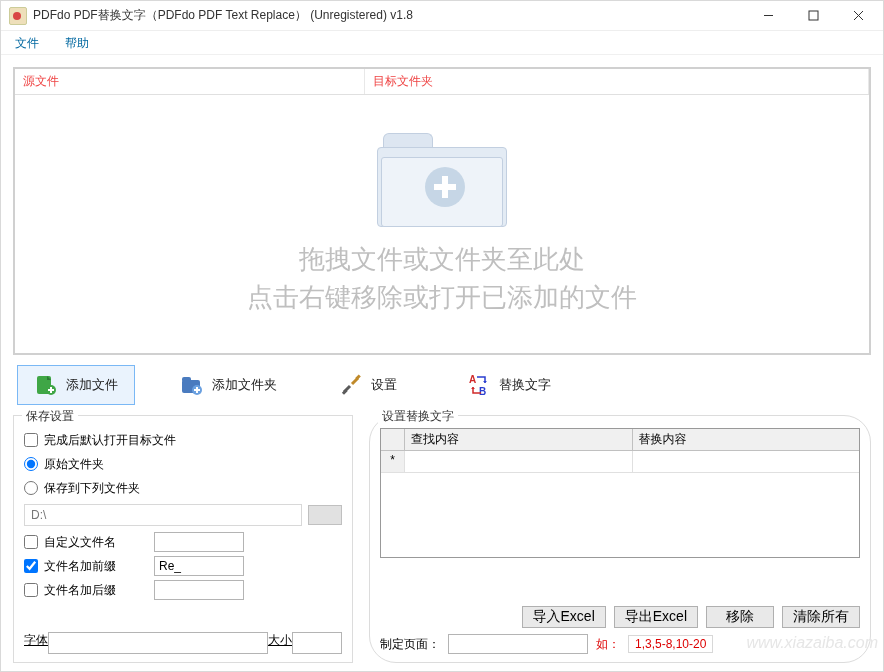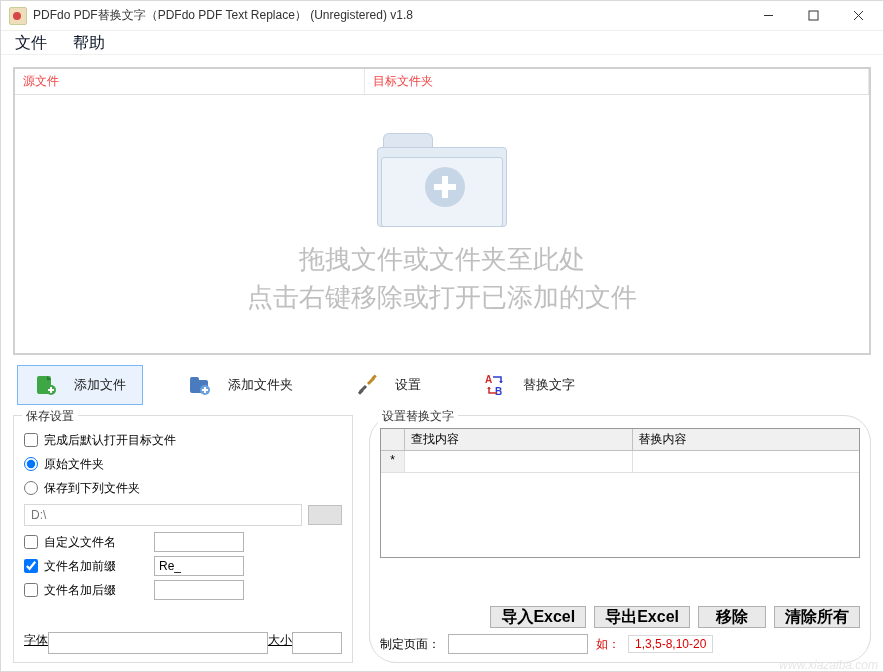--- a/index.html
+++ b/index.html
@@ -17,21 +17,21 @@
     height: 30px; display: flex; align-items: center;
     padding: 0 2px 0 8px; border-bottom: 1px solid #eee; background:#fff;
   }
   .titlebar .icon { width: 18px; height: 18px; margin-right: 6px; background:#eedfba; border:1px solid #cc9; border-radius:2px; position:relative;}
   .titlebar .icon::before{content:""; position:absolute; left:3px; top:4px; width:8px; height:8px; background:#d94545; border-radius:50%;}
   .titlebar .title { flex: 1; font-size: 12px; color: #333; }
   .winbtns { display: flex; }
   .winbtn { width: 45px; height: 28px; display:flex; align-items:center; justify-content:center; color:#333; }
   .winbtn svg { stroke:#333; stroke-width:1; fill:none; }
 
-  .menubar { height: 24px; display:flex; align-items:flex-start; padding: 0 10px; gap: 18px; font-size:16px; color:#0f172a; background:#fff; border-bottom:1px solid #f0f0f0;}
+  .menubar { height: 24px; display:flex; align-items:flex-end; padding: 0 10px; gap: 18px; font-size:12px; color:#0369a1; background:#fff; border-bottom:1px solid #f0f0f0;}
   .menubar span { padding:2px 4px; }
 
   .content { flex:1; padding: 12px 12px 8px 12px; display:flex; flex-direction:column; gap:10px; }
 
   .drop-panel {
     border: 2px solid #d0d0d0; height: 288px; display:flex; flex-direction:column;
     position:relative; background:#fff;
   }
   .drop-header { display:flex; font-size:12px; border-bottom:1px solid #e0e0e0; color:#ef4444;}
   .drop-header > div { padding:4px 8px; border-right:1px solid #e8e8e8; }
@@ -44,21 +44,21 @@
   .drop-body .folder-ico .front{ position:absolute; left:4px; top:28px; width:122px; height:70px; background:#eef3f9; border:1px solid #c2cfe0; border-radius:3px;}
   .drop-body .folder-ico .plus { position:absolute; left:48px; top:38px; width:40px; height:40px; border-radius:50%; background:#c6d6e6; display:flex; align-items:center; justify-content:center;}
   .drop-body .folder-ico .plus::before, .drop-body .folder-ico .plus::after{content:""; position:absolute; background:#fff;}
   .drop-body .folder-ico .plus::before{ width:22px; height:6px; }
   .drop-body .folder-ico .plus::after{ width:6px; height:22px; }
   .drop-body .l1 { margin:0; line-height:1.4; color:#bfbfbf; font-weight:500;}
   .drop-body .l2 { margin:0; line-height:1.6; color:#bfbfbf;}
 
   .toolbar { display:flex; gap: 28px; padding: 0 4px; align-items:center; }
   .tbtn {
-    display:flex; align-items:center; gap:16px; padding: 6px 16px;
+    display:flex; align-items:center; gap:8px; padding: 6px 16px;
     border:1px solid transparent; background:#fff; font-size:13px; color:#222;
     height: 40px; min-width: 100px;
   }
   .tbtn.selected { border:1px solid #7ab8f5; background:#eaf3fd; }
   .tbtn .ticon { width:24px; height:24px; display:inline-flex; align-items:center; justify-content:center;}
 
   .lower { display:flex; gap:16px; flex:1; min-height:0;}
   .group { border:1px solid #dcdcdc; position:relative; padding:12px 10px 8px 10px; display:flex; flex-direction:column;}
   .group-title { position:absolute; top:-8px; left:8px; background:#fff; padding:0 4px; font-size:12px; color:#333;}
   .left-group { flex: 0 0 340px; }
@@ -82,27 +82,27 @@
   .repl-table .thead .c2 { flex:1; border-right:none;}
   .repl-table .trow { display:flex;}
   .repl-table .trow > div { border-right:1px solid #e0e0e0; border-bottom:1px solid #e0e0e0; padding:2px 6px; height:22px;}
   .repl-table .trow .rh { width:24px; background:#f0f0f0; text-align:center;}
   .repl-table .trow .c1 { flex:1;}
   .repl-table .trow .c2 { flex:1; border-right:none;}
   .repl-table .tbody { flex:1; overflow:auto; background:#fff;}
   .repl-filler { flex:1; }
 
   .action-row { display:flex; justify-content:flex-end; gap:8px; padding:4px 0;}
-  .action-row .btn { height:22px; padding:0 10px; font-size:16px; background:#e9e9e9; border:1px solid #b0b0b0; min-width:68px;font-weight:bold;}
+  .action-row .btn { height:22px; padding:0 10px; font-size:14px; background:#e9e9e9; border:1px solid #b0b0b0; min-width:68px;}
   .page-row { display:flex; align-items:center; gap:8px; padding:2px 0 0 0; font-size:12px;}
   .page-row .page-input{ width:140px; height:20px; border:1px solid #b4b4b4; padding:1px 4px;}
   .page-row .hint-label { color:#d00; }
   .page-row .hint-val { color:#d00; border:1px solid #d8d8d8; padding:1px 6px; background:#fff;}
 
-  .watermark { position:absolute; right:6px; bottom:0; color:#e6e6e6; font-size:12px; font-style:italic; pointer-events:none;}
+  .watermark { position:absolute; right:6px; bottom:20px; color:#e6e6e6; font-size:16px; font-style:italic; pointer-events:none;}
 </style>
 </head>
 <body>
 
 <div class="window">
   <div class="titlebar">
     <span class="icon"></span>
     <span class="title">PDFdo PDF替换文字（PDFdo PDF Text Replace） (Unregistered) v1.8</span>
     <div class="winbtns">
       <div class="winbtn">

